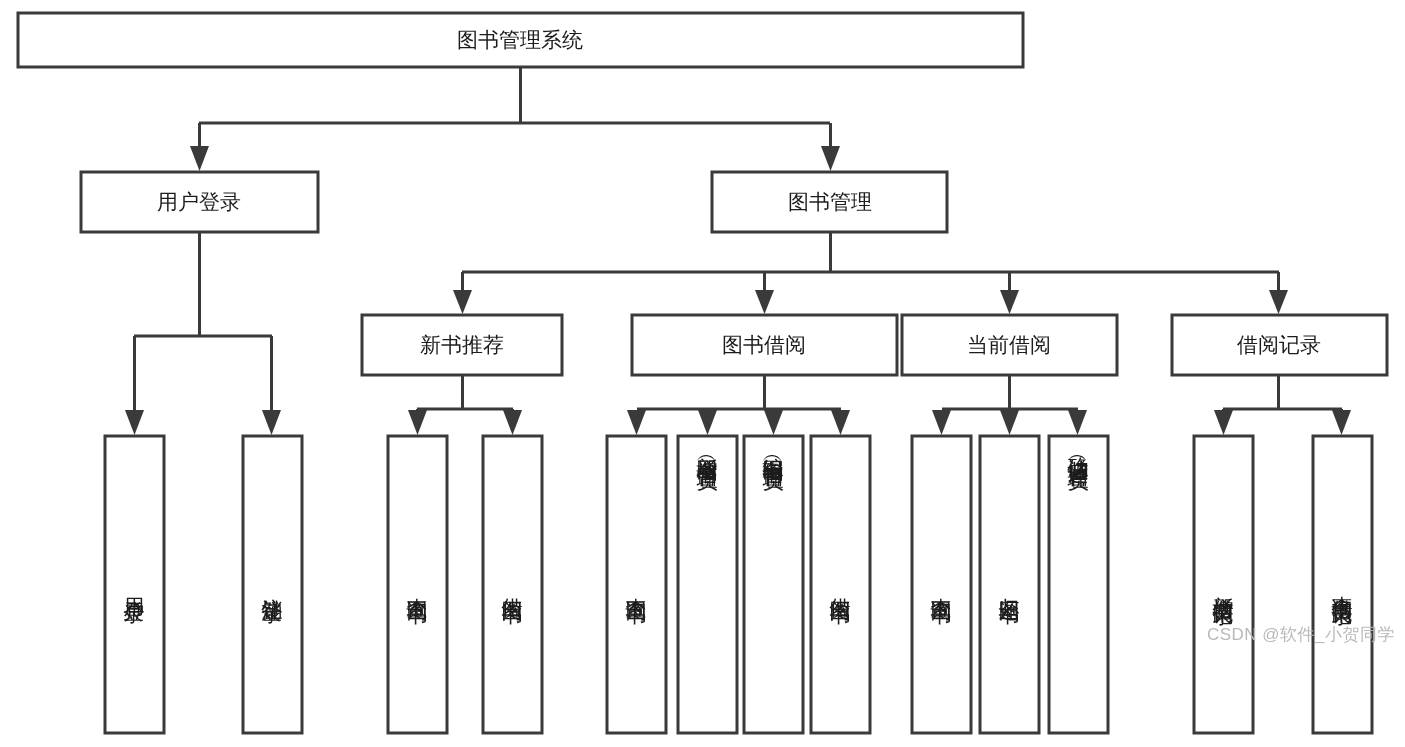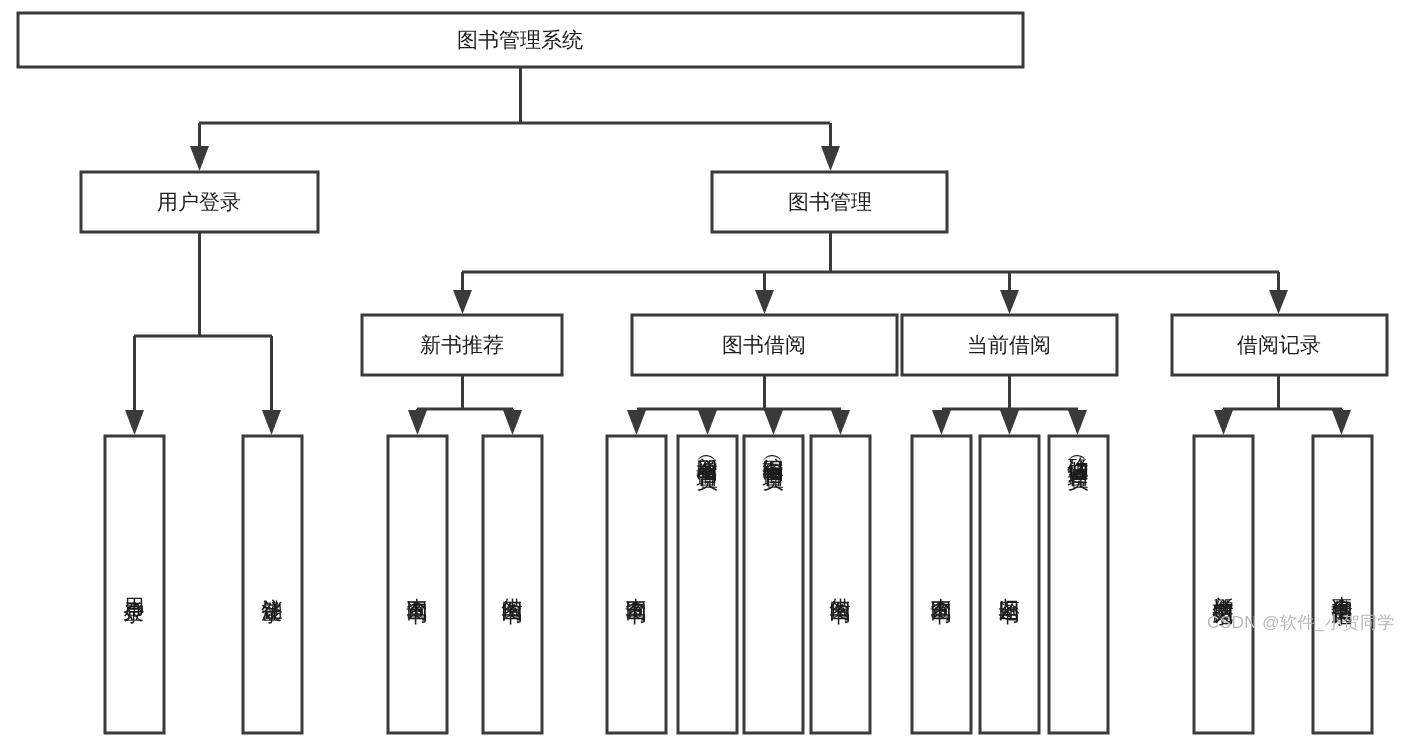--- a/index.html
+++ b/index.html
@@ -67,21 +67,21 @@
     pointer-events: none;
   }
   .vlabel.top-align {
     justify-content: flex-start;
     padding-top: 4px;
     box-sizing: border-box;
   }
   .watermark {
     position: absolute;
     right: 10px;
-    bottom: 18px;
+    bottom: 6px;
     font-family: "Liberation Sans", "DejaVu Sans", sans-serif;
     font-size: 17px;
     color: #b9b9b9;
     letter-spacing: 0.5px;
     white-space: nowrap;
   }
 </style>
 </head>
 <body>
 

